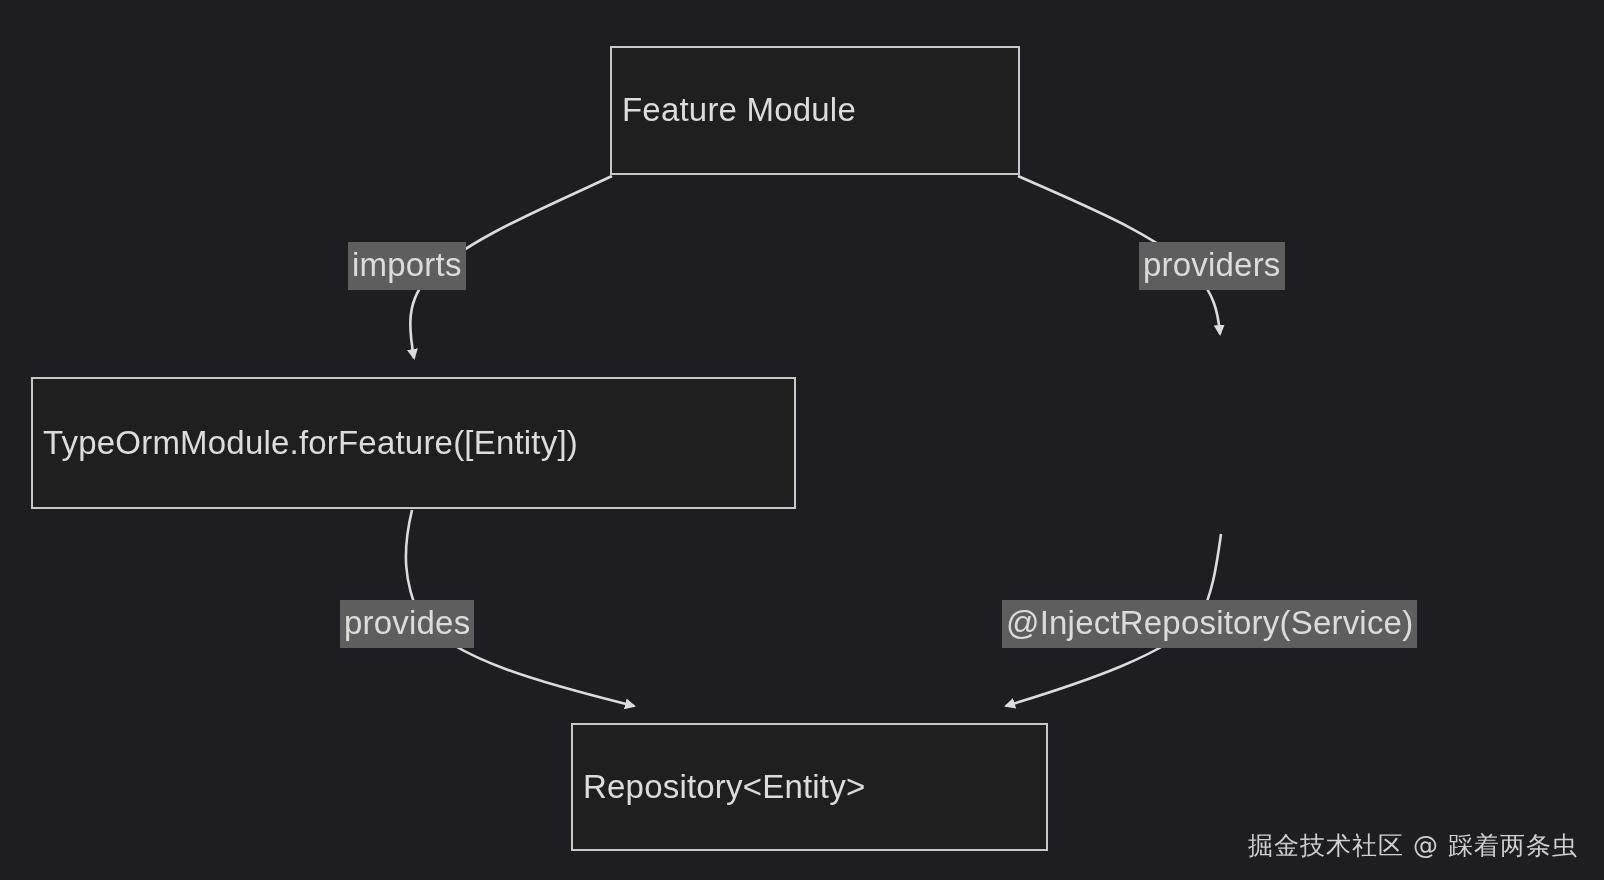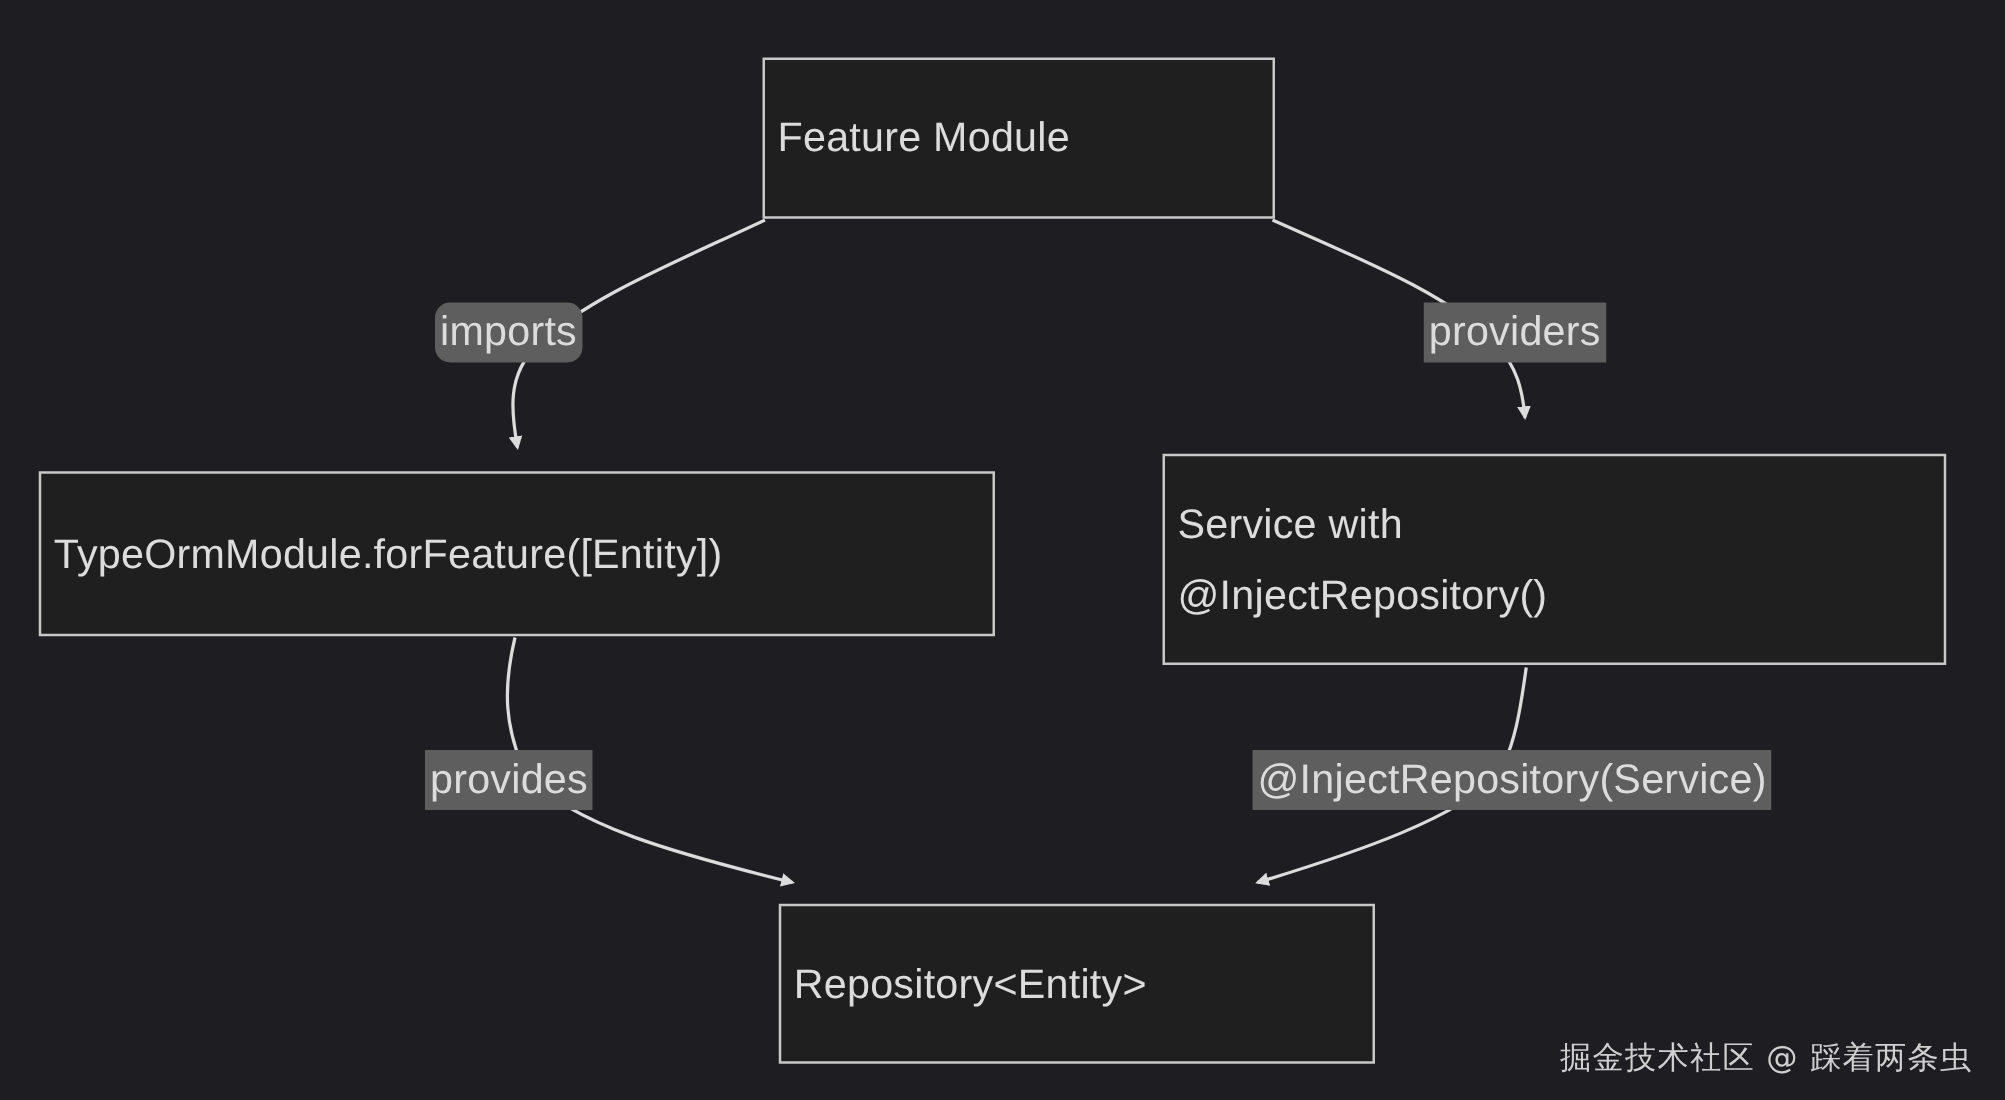--- a/index.html
+++ b/index.html
@@ -56,40 +56,39 @@
     width: 765px;
     height: 132px;
   }
   #node-service {
     left: 930px;
     top: 363px;
     width: 627px;
     height: 169px;
   }
   #node-repository {
-    left: 623px;
+    left: 571px;
     top: 723px;
     width: 477px;
     height: 128px;
   }
   .edge-label {
     position: absolute;
     background: #5e5e5e;
     color: #dcdcdc;
     font-size: 33px;
     line-height: 1.22;
     letter-spacing: 0.2px;
     white-space: nowrap;
     padding: 3px 4px 5px 4px;
     z-index: 3;
   }
   #edge-label-imports {
     left: 348px;
     top: 242px;
-    border-radius: 12px;
   }
   #edge-label-providers {
     left: 1139px;
     top: 242px;
   }
   #edge-label-provides {
     left: 340px;
     top: 600px;
   }
   #edge-label-inject-repository {
@@ -131,24 +130,20 @@
   </svg>
 
   <div class="node" id="node-feature-module">
     <span class="node-label">Feature Module</span>
   </div>
 
   <div class="node" id="node-typeorm-module">
     <span class="node-label">TypeOrmModule.forFeature([Entity])</span>
   </div>
 
-  <div class="node" id="node-service">
-    <span class="node-label">Service with
-@InjectRepository()</span>
-  </div>
 
   <div class="node" id="node-repository">
     <span class="node-label">Repository&lt;Entity&gt;</span>
   </div>
 
   <div class="edge-label" id="edge-label-imports">imports</div>
 
   <div class="edge-label" id="edge-label-providers">providers</div>
 
   <div class="edge-label" id="edge-label-provides">provides</div>

